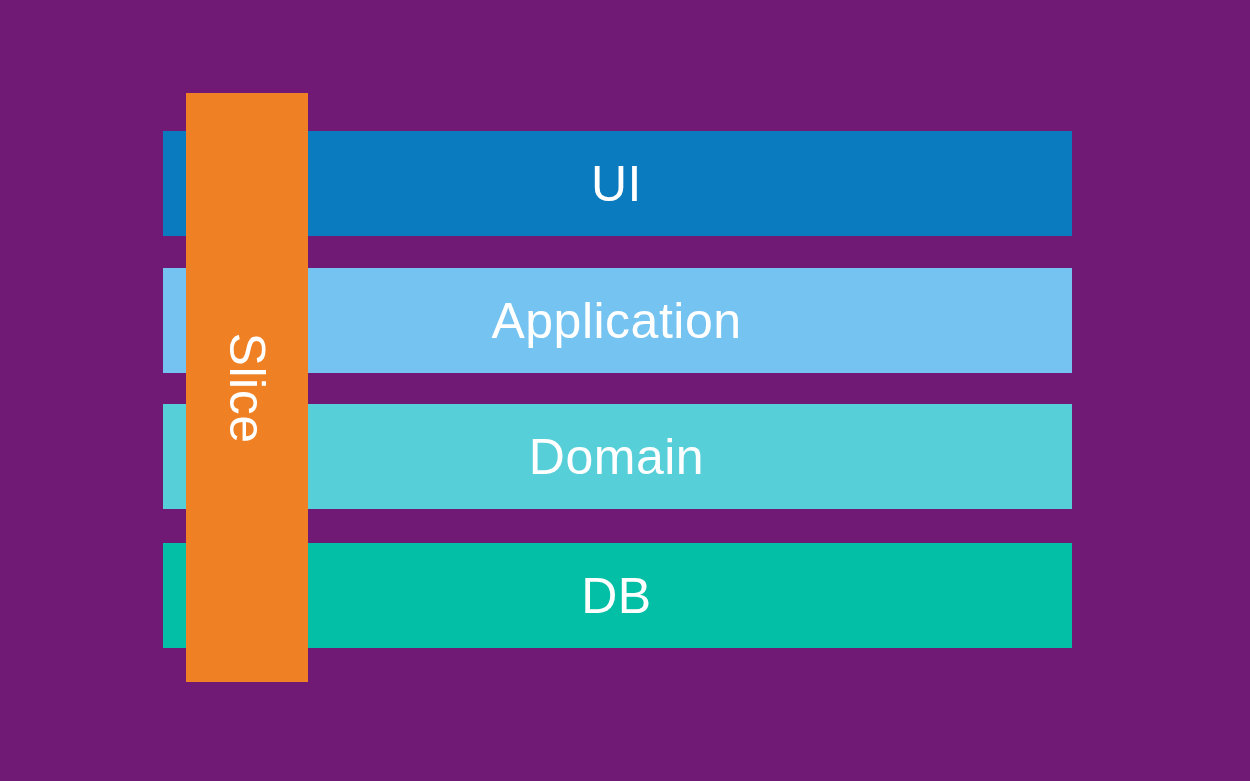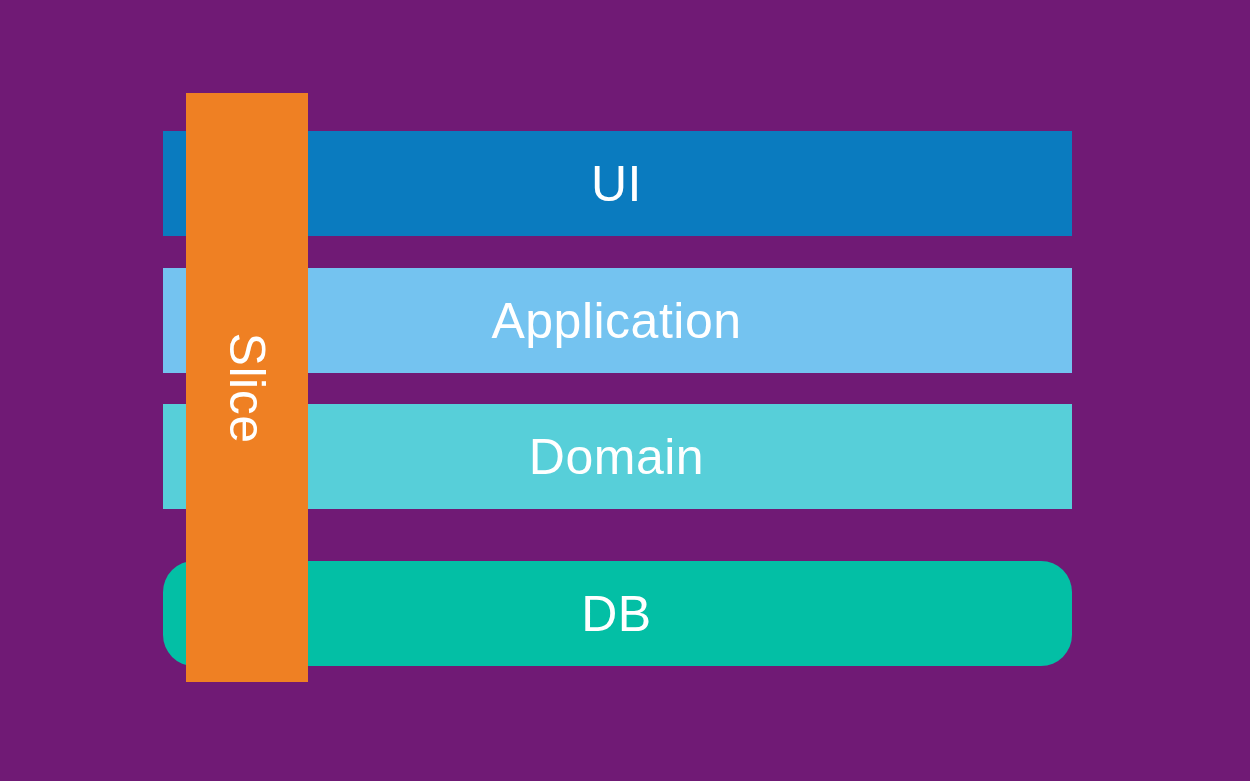--- a/index.html
+++ b/index.html
@@ -42,21 +42,21 @@
     letter-spacing: 0.5px;
     line-height: 1;
     white-space: nowrap;
     
     transform: translateX(-1px);
   }
 
   #layer-ui        { top: 131px; }
   #layer-app       { top: 268px; }
   #layer-domain    { top: 404px; }
-  #layer-db        { top: 561px; border-radius: 31px; }
+  #layer-db        { top: 543px; }
 
   
   #slice-bar {
     position: absolute;
     left: 186px;
     top: 93px;
     width: 122px;
     height: 589px;
     display: flex;
     align-items: center;

